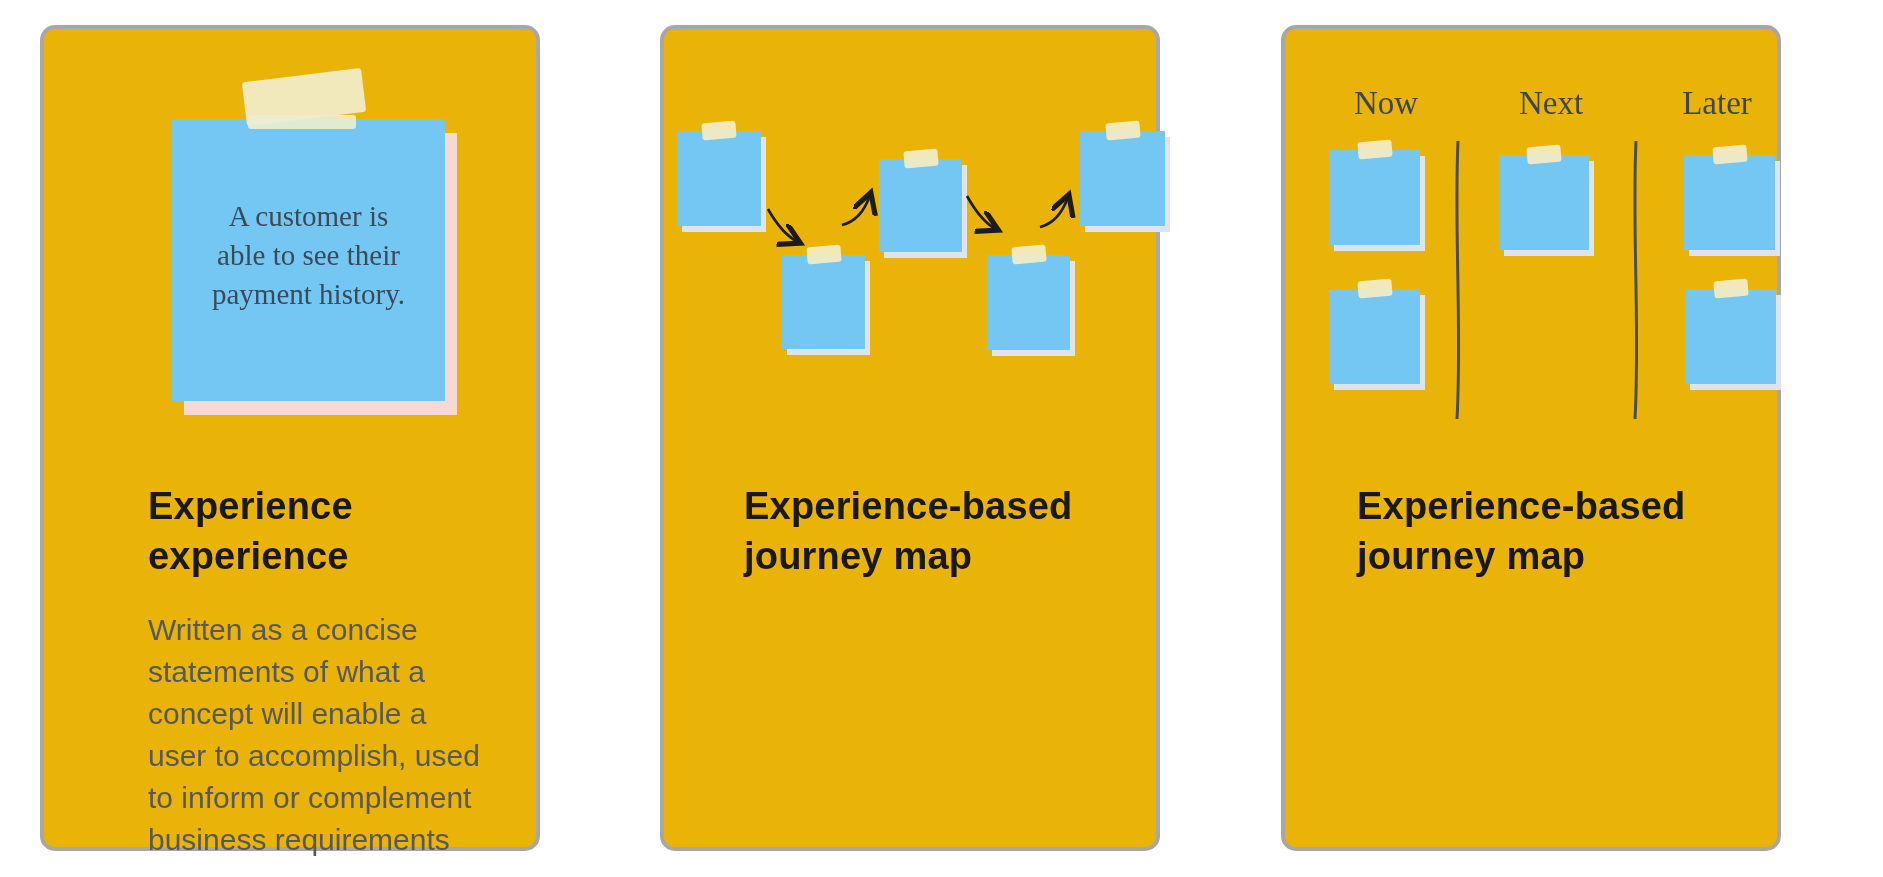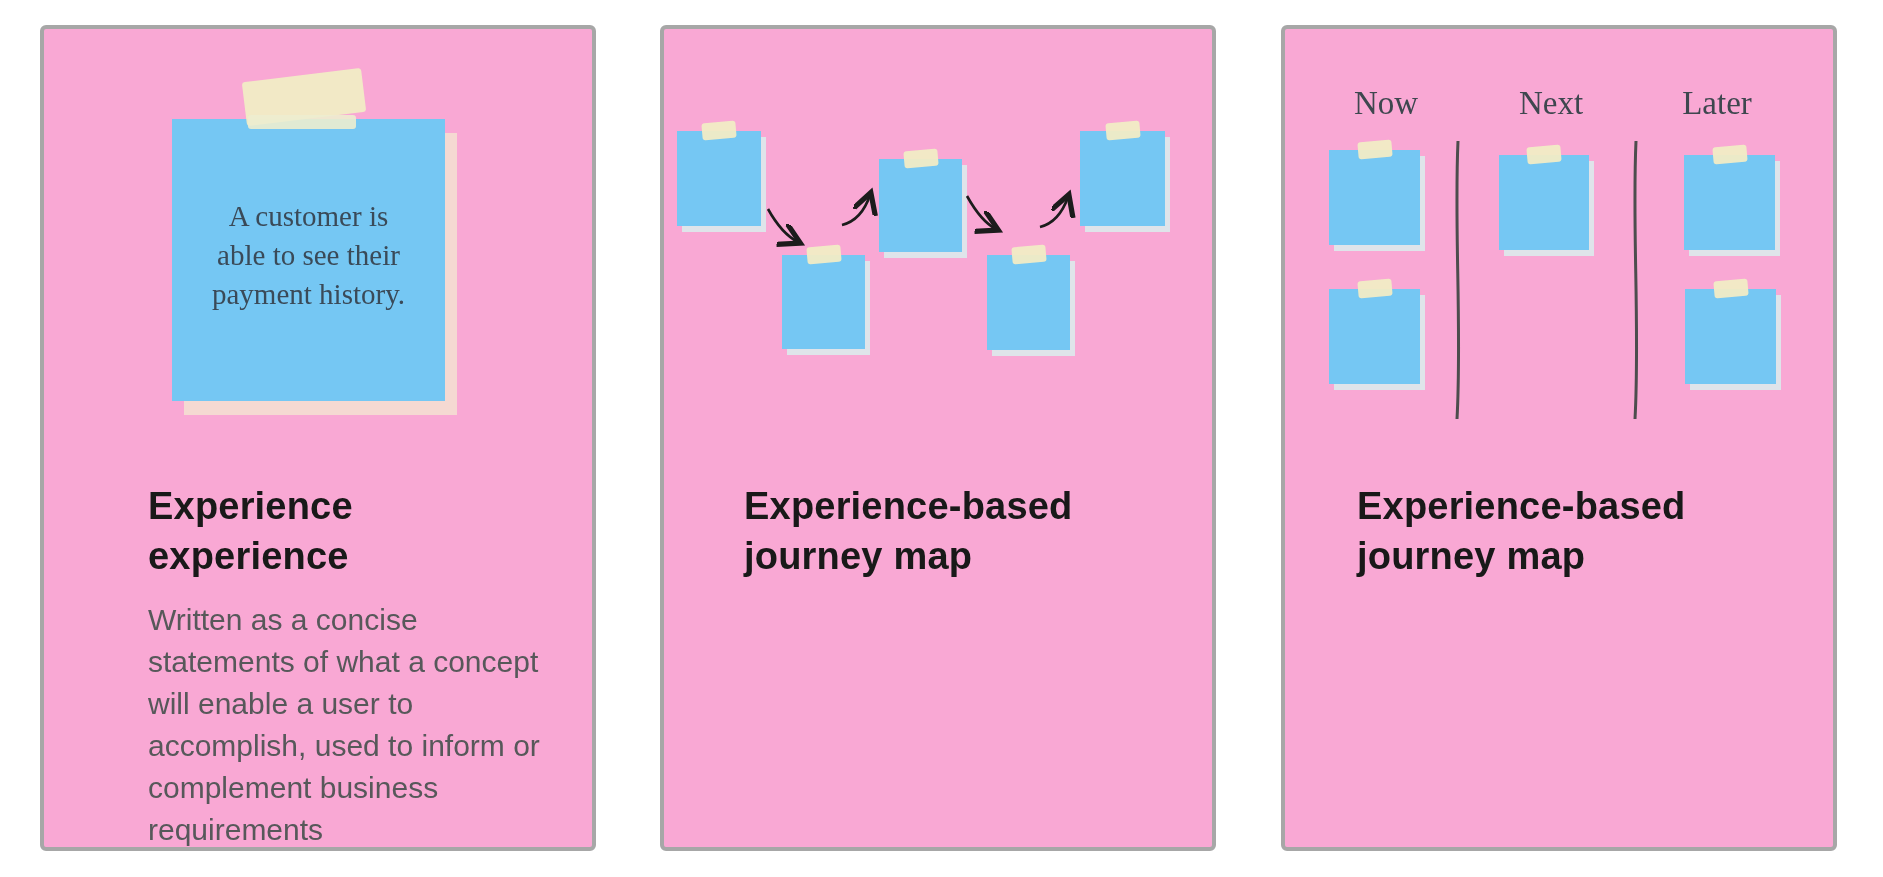--- a/index.html
+++ b/index.html
@@ -2,22 +2,22 @@
 <html><head>
 <meta charset="utf-8">
 <style>
   html,body{margin:0;padding:0;}
   body{
     width:1883px;height:877px;position:relative;overflow:hidden;
     background:#ffffff;
     font-family:"Liberation Sans", sans-serif;
   }
   .card{
-    position:absolute;top:25px;width:556px;height:826px;
-    background:#f9a8d4;border:4px solid #a7a7a7;border-radius:6px;
+    position:absolute;top:25px;width:500px;height:826px;
+    background:#eab308;border:4px solid #a7a7a7;border-radius:15px;
     box-sizing:border-box;
   }
   .card--1{left:40px;}
   .card--2{left:660px;}
   .card--3{left:1281px;}
 
   
   .note{position:absolute;background:#75c7f3;}
   .note--big{
     left:128px;top:90px;width:273px;height:282px;
@@ -66,21 +66,21 @@
   
   .card-text{position:absolute;top:452px;right:44px;}
   .card--1 .card-text{left:104px;}
   .card--2 .card-text{left:80px;}
   .card--3 .card-text{left:72px;}
   .card-title{
     font-weight:700;font-size:38px;line-height:50px;color:#191919;
     letter-spacing:.2px;max-width:400px;
   }
   .card-desc{
-    margin-top:18px;font-size:30px;line-height:42px;color:#57585a;
+    margin-top:28px;font-size:30px;line-height:42px;color:#57585a;
     max-width:456px;
   }
 </style>
 </head>
 <body>
 
 <div class="card card--1">
   <div>
     <div class="note note--big">
       <div class="note-text">A customer is

